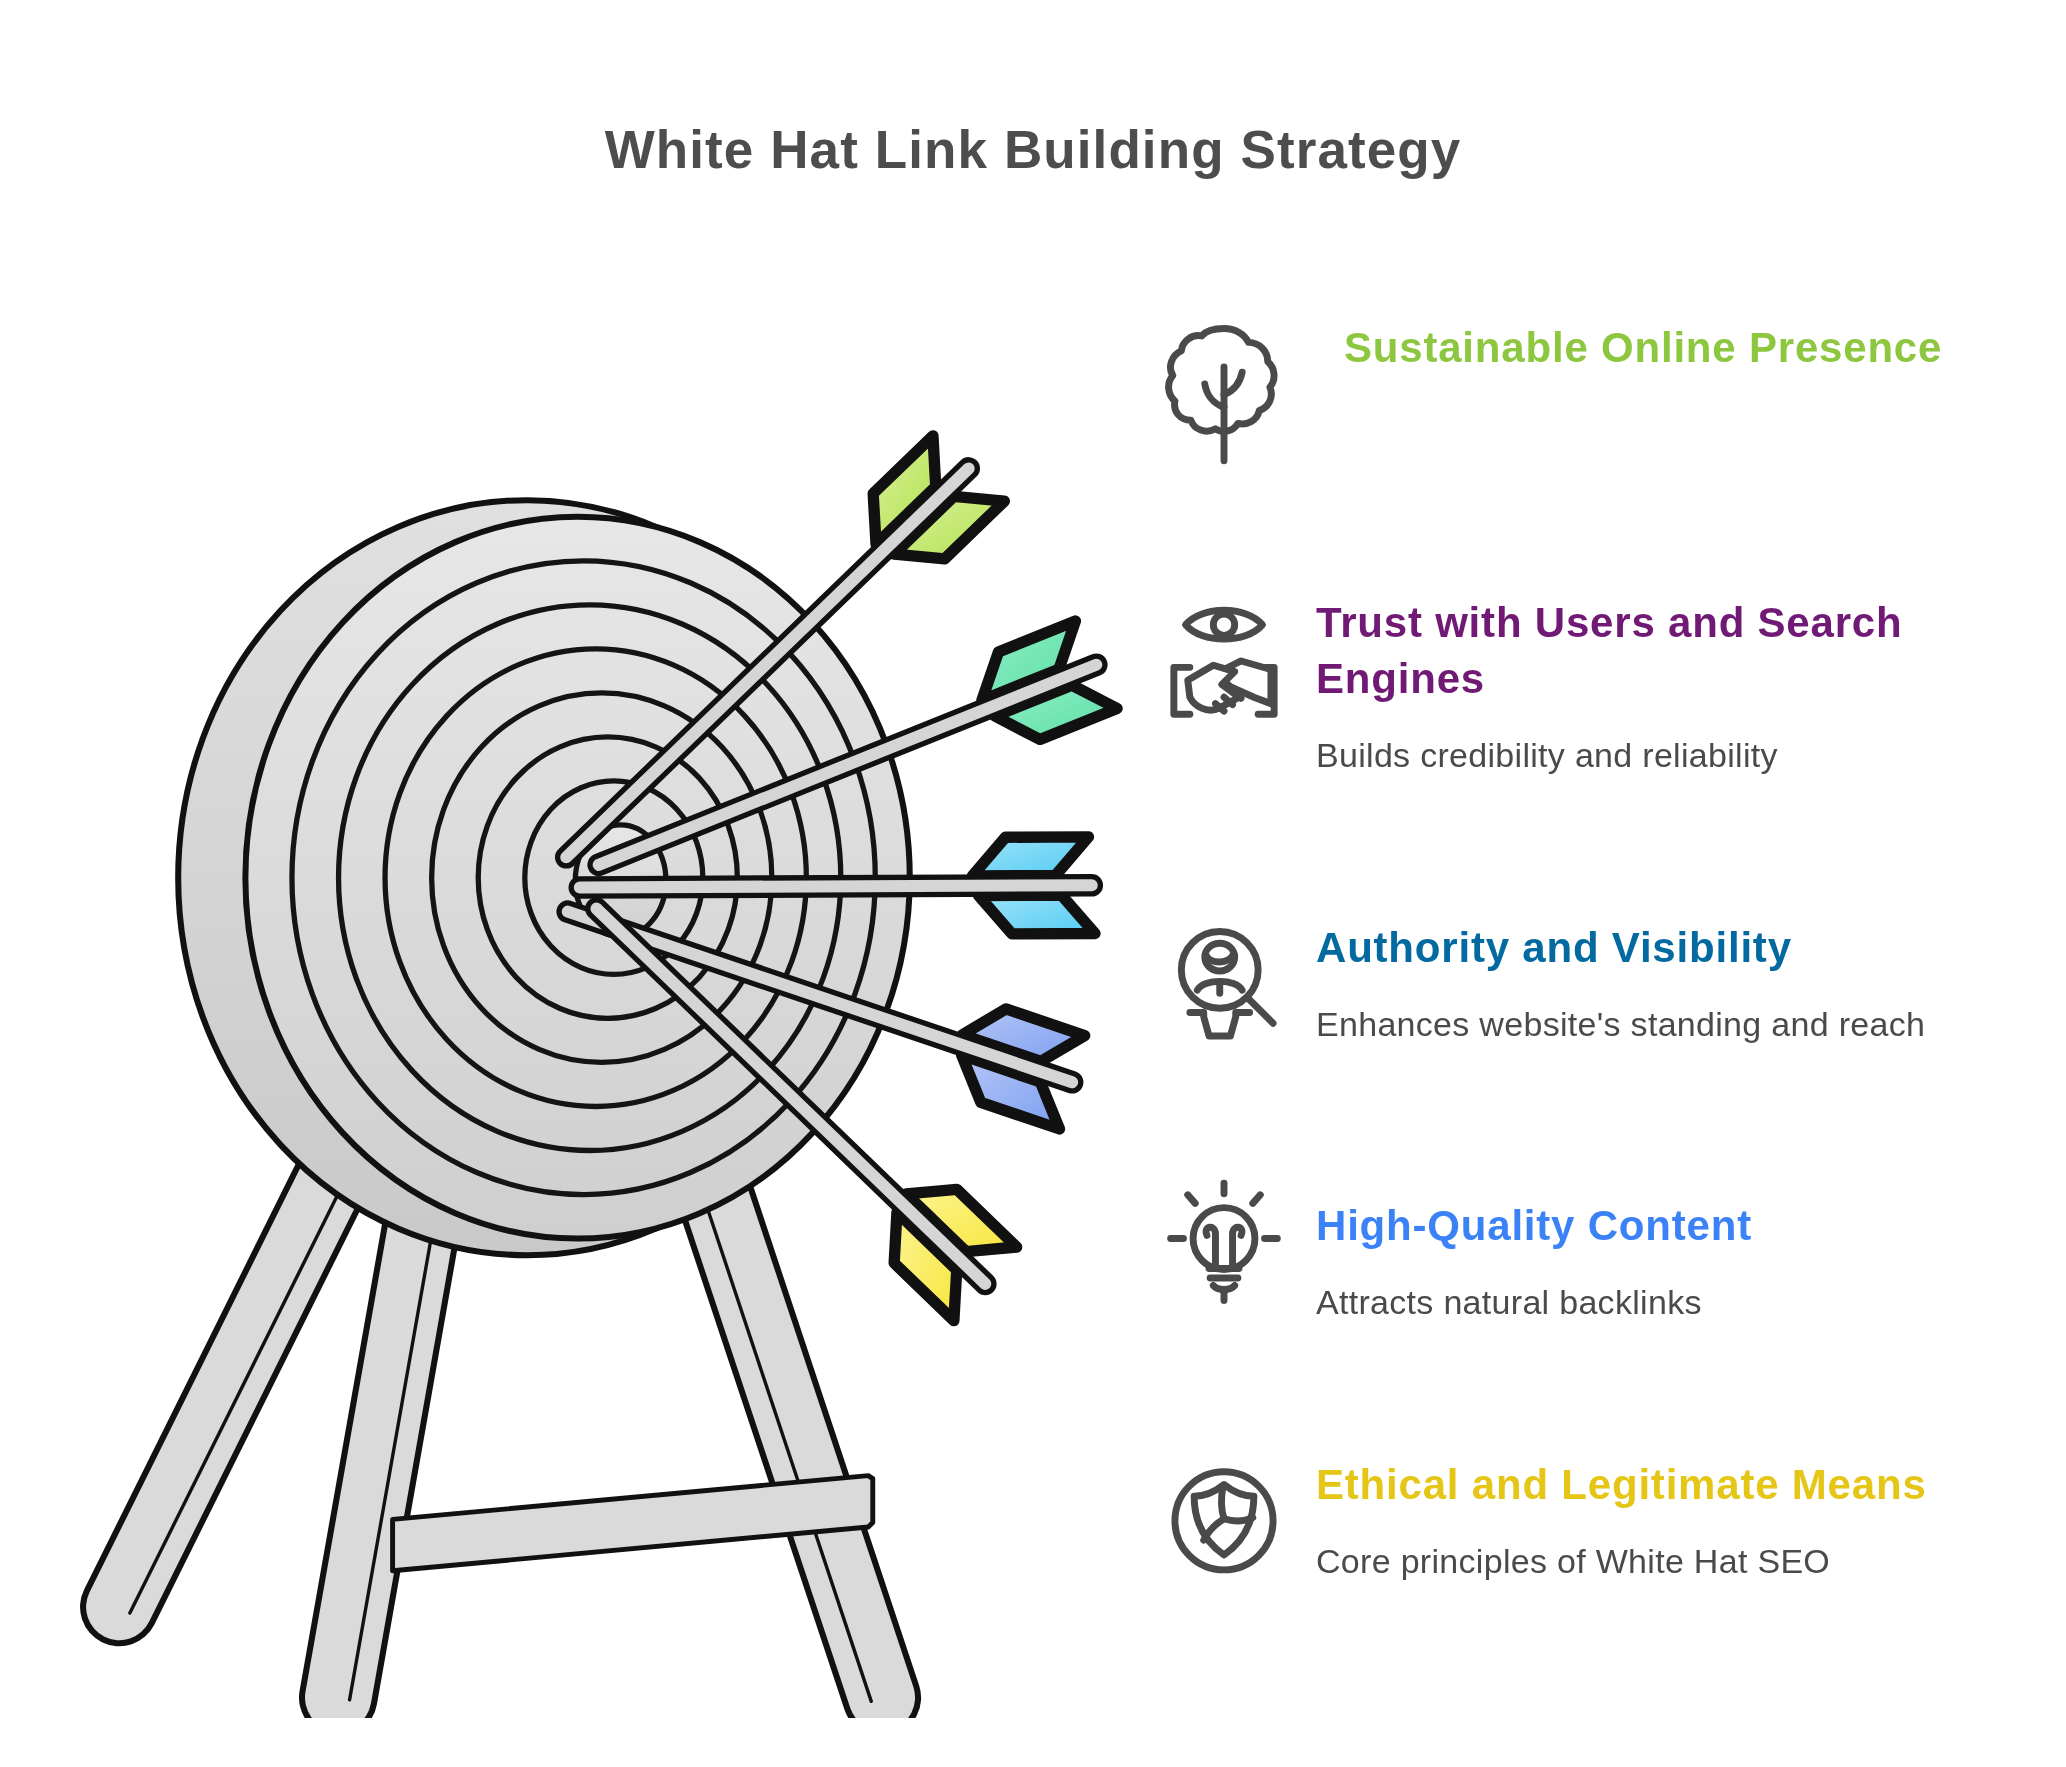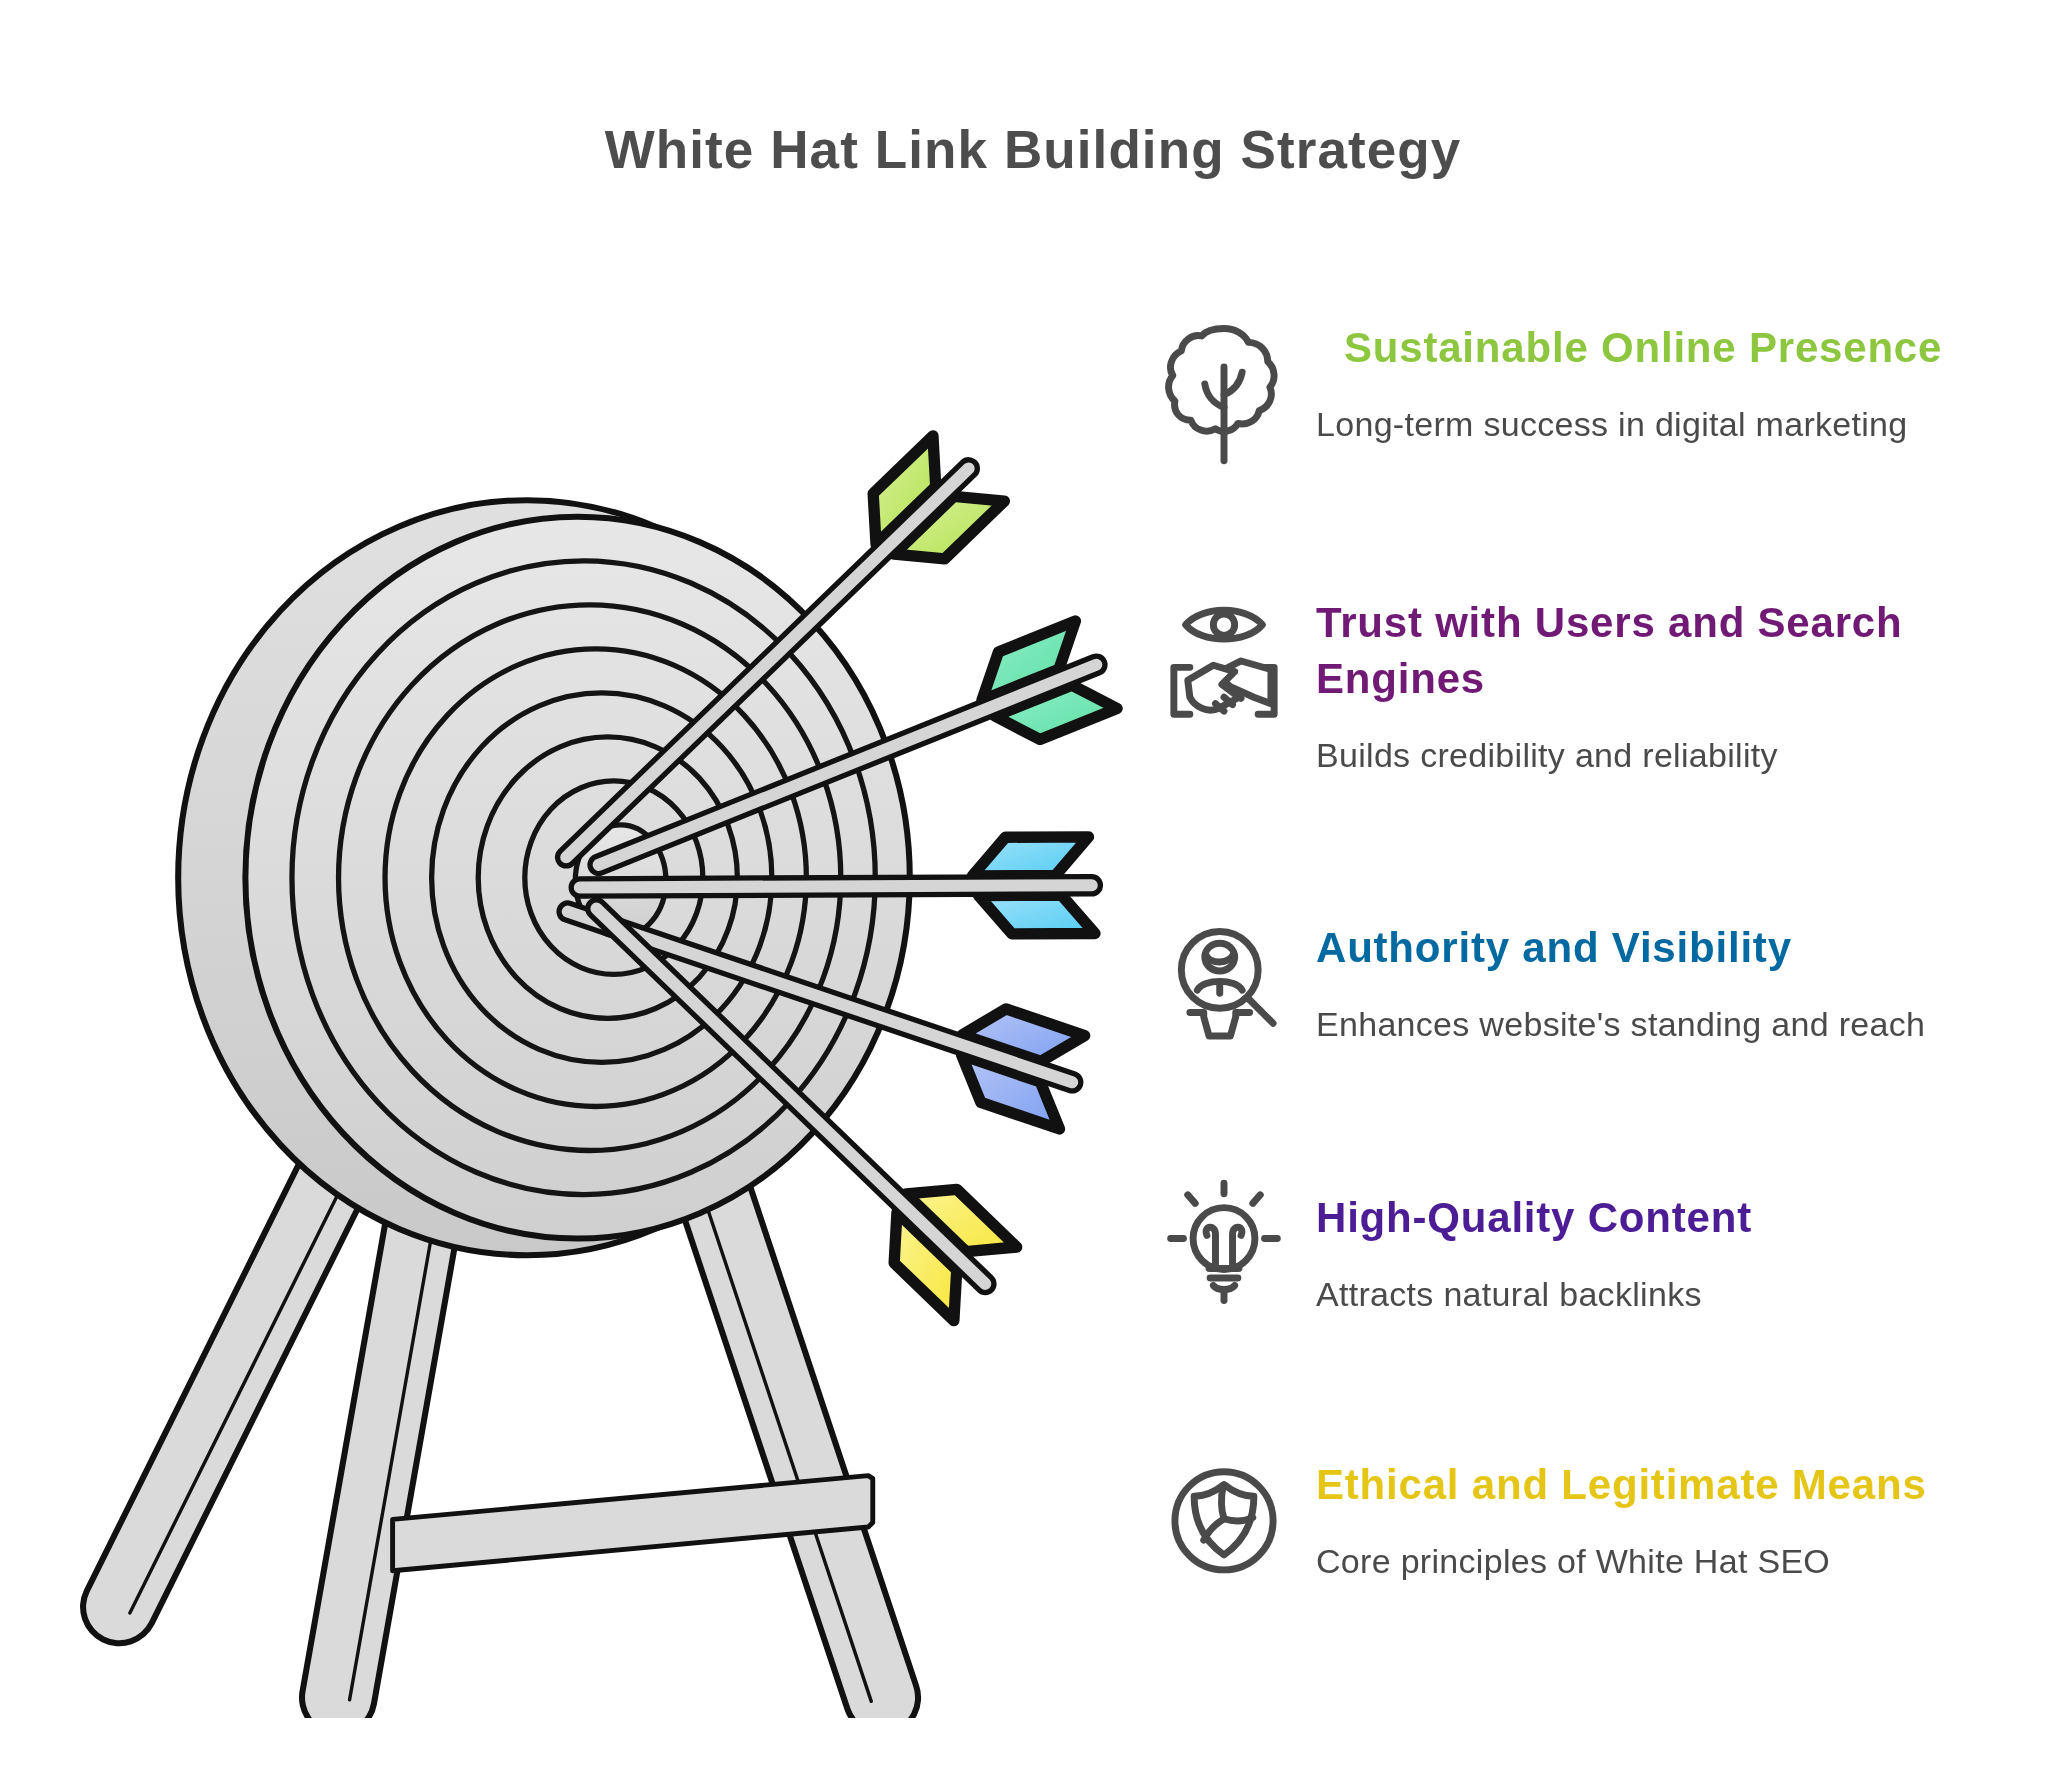--- a/index.html
+++ b/index.html
@@ -137,21 +137,20 @@
   <div class="benefit-icon" style="top:317px">
     <svg viewBox="0 0 120 140">
       <path class="ic" d="M 60 10 C 70 10 79 15 83 23 C 93 23 101 31 101 41 C 108 47 109 58 103 65 C 107 74 102 84 93 87 C 91 96 82 101 73 99 C 69 106 59 109 52 104 C 43 109 32 105 29 96 C 19 96 12 88 14 78 C 7 72 6 61 12 54 C 7 46 11 35 20 31 C 21 22 30 15 39 17 C 44 11 52 10 60 10 Z"></path>
       <path class="ic" d="M 60 134 L 60 46"></path>
       <path class="ic" d="M 60 84 C 50 80 44 74 42 62"></path>
       <path class="ic" d="M 60 72 C 70 68 75 61 77 51"></path>
     </svg>
   </div>
   <div class="benefit" style="top:320px">
     <div class="heading" style="color: rgb(141, 198, 63); margin-left: 28px;">Sustainable Online Presence</div>
-    <div class="desc">Long-term success in digital marketing</div>
   </div>
 
   <div class="benefit-icon" style="top:594px">
     <svg viewBox="0 0 120 140">
       <path class="ic" d="M 24 28 C 39 10 81 10 96 28 C 81 46 39 46 24 28 Z"></path>
       <circle class="ic" cx="60" cy="28" r="10"></circle>
       <path class="ic" d="M 28 68 H 13 M 13 68 V 112 M 13 112 H 28"></path>
       <path class="ic" d="M 92 68 H 107 M 107 68 V 112 M 107 112 H 92"></path>
       <path class="ic-fill" d="M 104 70 L 76 62 L 52 74 L 66 86 L 88 96 L 104 102 Z"></path>
       <path class="ic-fill" d="M 26 80 L 50 66 L 70 72 L 58 84 L 74 96 L 56 106 C 44 112 32 104 28 96 Z"></path>
@@ -184,21 +183,21 @@
       <path class="ic" d="M 60 14 V 4 M 33 23 L 26 15 M 87 23 L 94 15 M 22 56 H 10 M 98 56 H 110"></path>
       <circle class="ic" cx="60" cy="56" r="29"></circle>
       <path class="ic" d="M 52 84 V 52 C 52 42 40 44 44 53"></path>
       <path class="ic" d="M 68 84 V 52 C 68 42 80 44 76 53"></path>
       <path class="ic" d="M 46 84 H 74 M 47 93 H 73"></path>
       <path class="ic" d="M 50 100 C 54 105 66 105 70 100"></path>
       <path class="ic" d="M 60 104 V 114"></path>
     </svg>
   </div>
   <div class="benefit" style="top:1190px">
-    <div class="heading" style="color: #4c1d95;">High-Quality Content</div>
+    <div class="heading" style="color: #3b82f6; margin-top: 8px;">High-Quality Content</div>
     <div class="desc">Attracts natural backlinks</div>
   </div>
 
   <div class="benefit-icon" style="top:1456px">
     <svg viewBox="0 0 120 140">
       <circle class="ic" stroke-width="7" cx="60" cy="60" r="46"></circle>
       <path class="ic" stroke-width="7" d="M 60 26 C 70 34 80 37 88 37 C 88 58 80 78 60 92 C 40 78 32 58 32 37 C 40 37 50 34 60 26 Z"></path>
       <path class="ic" d="M 60 58 C 57 49 57 39 59 28"></path>
       <path class="ic" d="M 60 58 C 52 63 45 70 41 78"></path>
       <path class="ic" d="M 60 58 C 69 61 78 61 87 57"></path>

